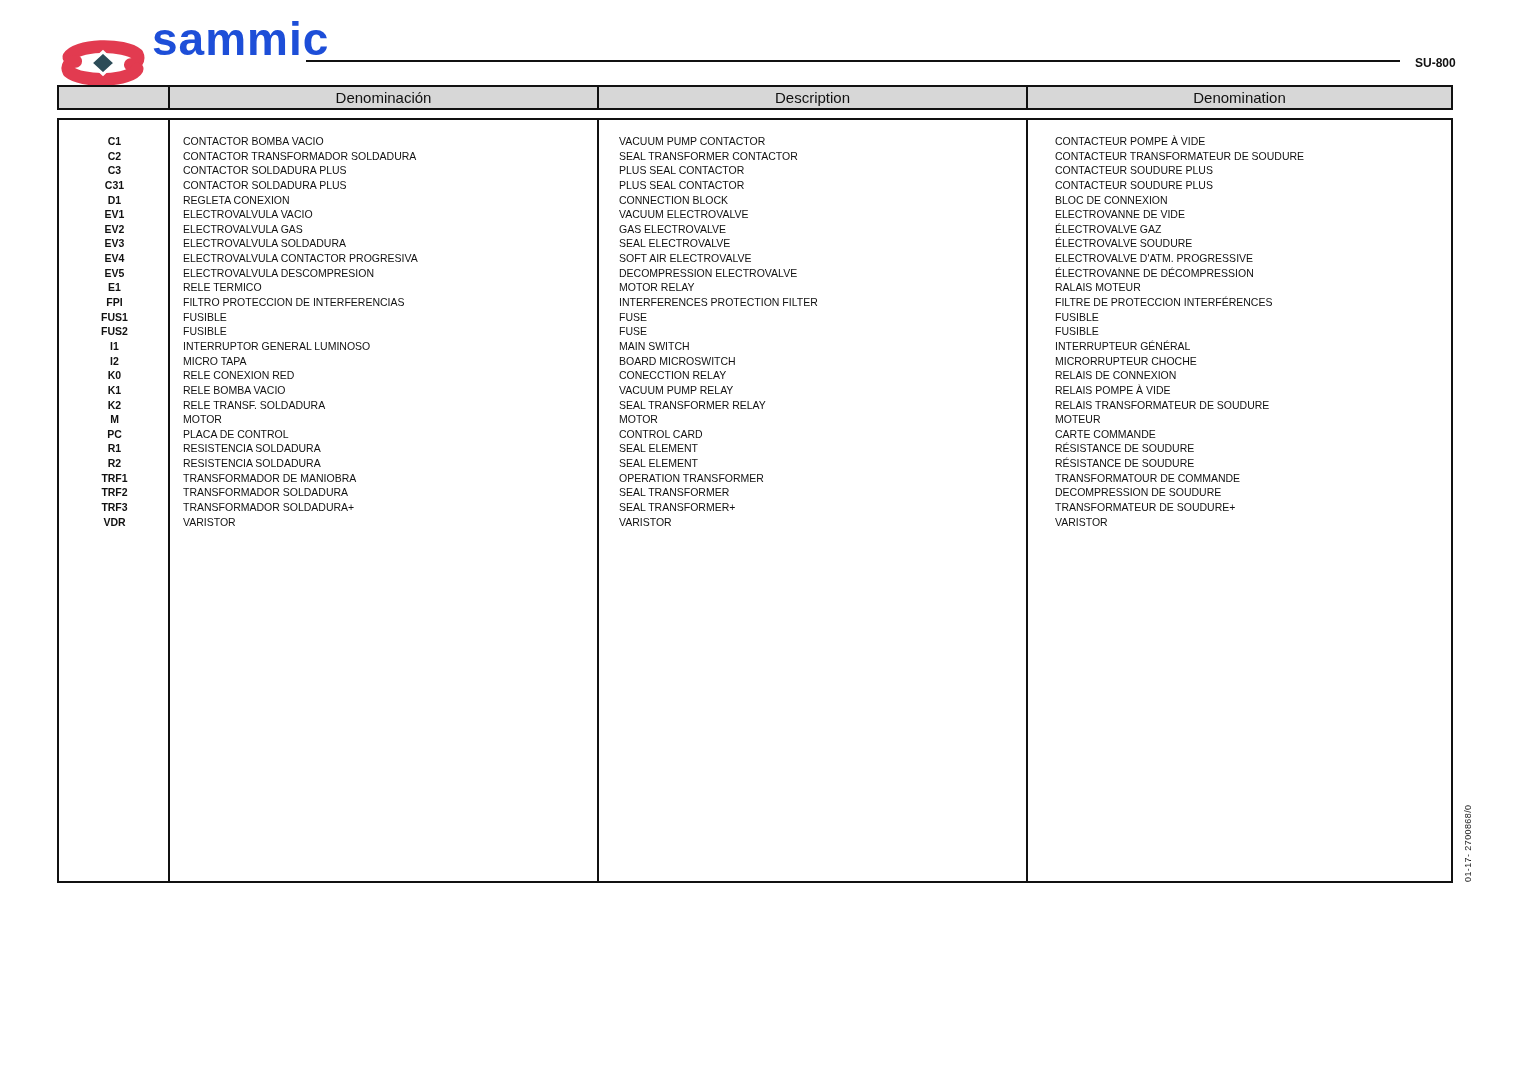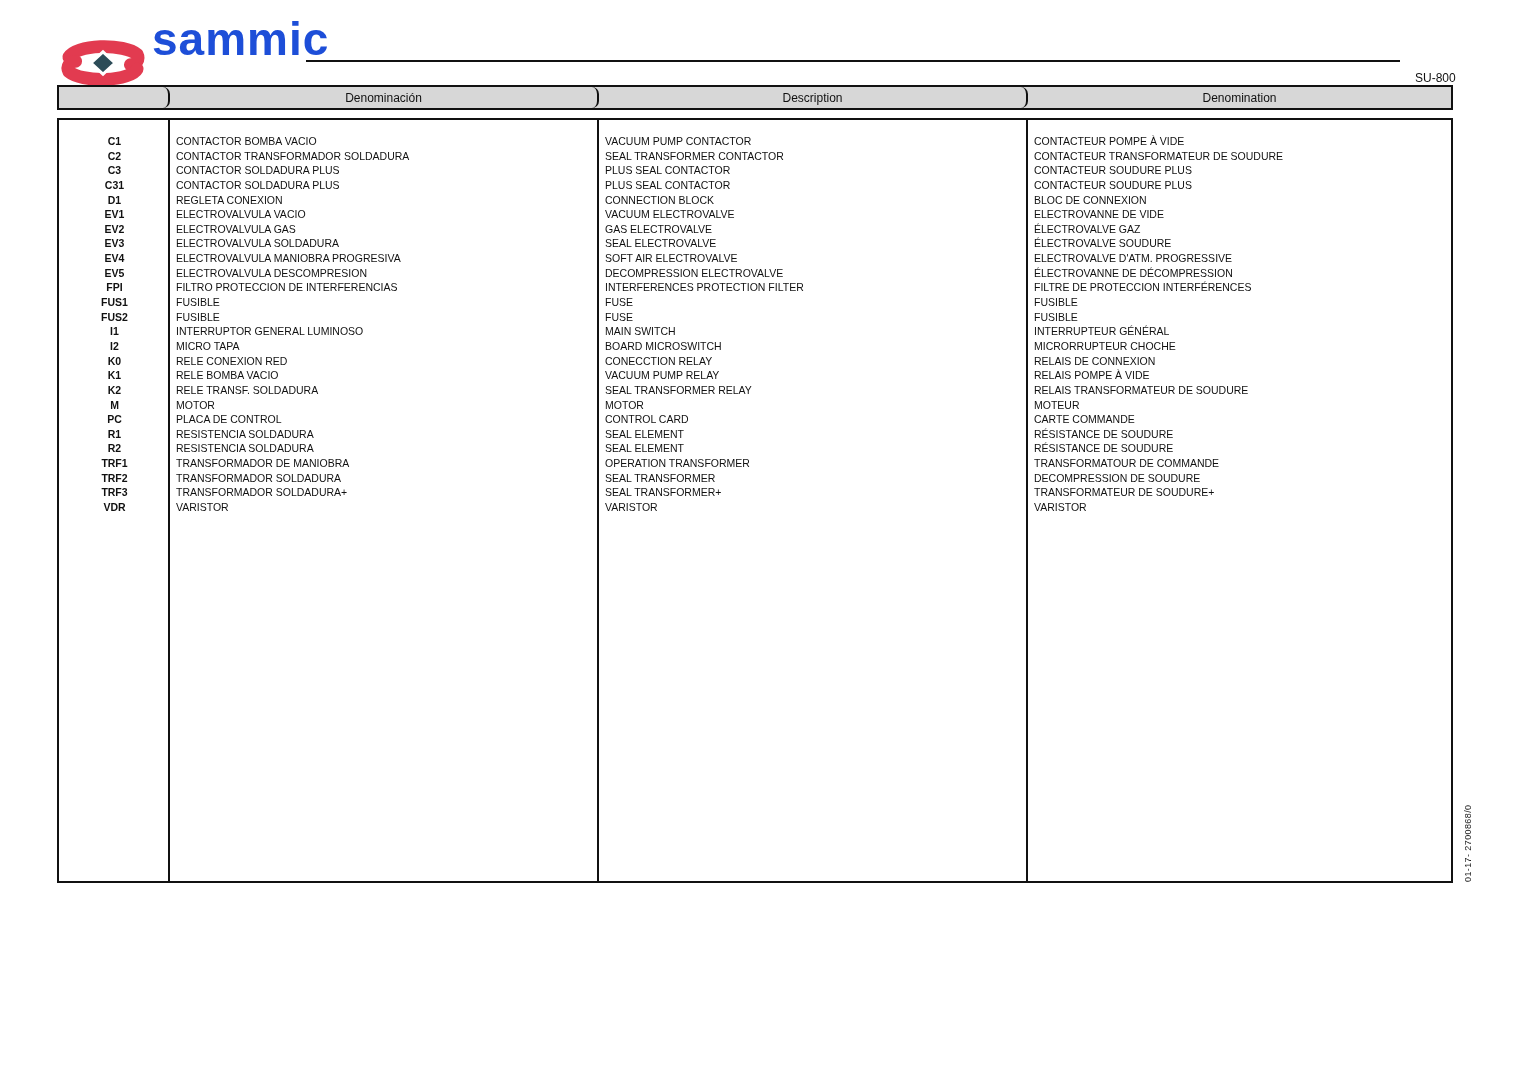--- a/index.html
+++ b/index.html
@@ -39,23 +39,23 @@
     position: absolute;
     left: 306px;
     top: 60px;
     width: 1094px;
     height: 2px;
     background: #111;
   }
   .model {
     position: absolute;
     left: 1415px;
-    top: 71px;
+    top: 56px;
     font-size: 12px;
-    font-weight: 400;
+    font-weight: 700;
     color: #111;
     white-space: nowrap;
   }
 
   
   .thead {
     position: absolute;
     left: 57px;
     top: 85px;
     width: 1396px;
@@ -65,24 +65,23 @@
     grid-template-columns: 111px 429px 429px auto;
     border: 2px solid #111;
     background: #d7d7d7;
   }
   .thead .hcell {
     box-sizing: border-box;
     border-right: 2px solid #111;
     display: flex;
     align-items: center;
     justify-content: center;
-    font-size: 12px;
+    font-size: 15px;
     color: #111;
     white-space: nowrap;
-    border-radius: 7px;
   }
   .thead .hcell:last-child { border-right: none; }
 
   
   .tbody-box {
     position: absolute;
     left: 57px;
     top: 118px;
     width: 1396px;
     height: 765px;
@@ -104,20 +103,21 @@
   .rows {
     position: absolute;
     left: 0;
     top: 14px;
     right: 0;
   }
   .trow {
     display: grid;
     grid-template-columns: 111px 429px 429px auto;
     height: 14.65px;
+    gap: 7px;
   }
   .tcell {
     font-size: 10.5px;
     line-height: 14.65px;
     white-space: nowrap;
     overflow: hidden;
     color: #111;
   }
   .cell-code {
     text-align: center;
@@ -207,31 +207,37 @@
           <div class="tcell cell-fr">ÉLECTROVALVE GAZ</div>
         </div>
         <div class="trow">
           <div class="tcell cell-code">EV3</div>
           <div class="tcell cell-es">ELECTROVALVULA SOLDADURA</div>
           <div class="tcell cell-en">SEAL ELECTROVALVE</div>
           <div class="tcell cell-fr">ÉLECTROVALVE SOUDURE</div>
         </div>
         <div class="trow">
           <div class="tcell cell-code">EV4</div>
-          <div class="tcell cell-es">ELECTROVALVULA MANIOBRA PROGRESIVA</div>
+          <div class="tcell cell-es">ELECTROVALVULA CONTACTOR PROGRESIVA</div>
           <div class="tcell cell-en">SOFT AIR ELECTROVALVE</div>
           <div class="tcell cell-fr">ELECTROVALVE D'ATM. PROGRESSIVE</div>
         </div>
         <div class="trow">
           <div class="tcell cell-code">EV5</div>
           <div class="tcell cell-es">ELECTROVALVULA DESCOMPRESION</div>
           <div class="tcell cell-en">DECOMPRESSION ELECTROVALVE</div>
           <div class="tcell cell-fr">ÉLECTROVANNE DE DÉCOMPRESSION</div>
         </div>
         <div class="trow">
+          <div class="tcell cell-code">E1</div>
+          <div class="tcell cell-es">RELE TERMICO</div>
+          <div class="tcell cell-en">MOTOR RELAY</div>
+          <div class="tcell cell-fr">RALAIS MOTEUR</div>
+        </div>
+        <div class="trow">
           <div class="tcell cell-code">FPI</div>
           <div class="tcell cell-es">FILTRO PROTECCION DE INTERFERENCIAS</div>
           <div class="tcell cell-en">INTERFERENCES PROTECTION FILTER</div>
           <div class="tcell cell-fr">FILTRE DE PROTECCION INTERFÉRENCES</div>
         </div>
         <div class="trow">
           <div class="tcell cell-code">FUS1</div>
           <div class="tcell cell-es">FUSIBLE</div>
           <div class="tcell cell-en">FUSE</div>
           <div class="tcell cell-fr">FUSIBLE</div>

